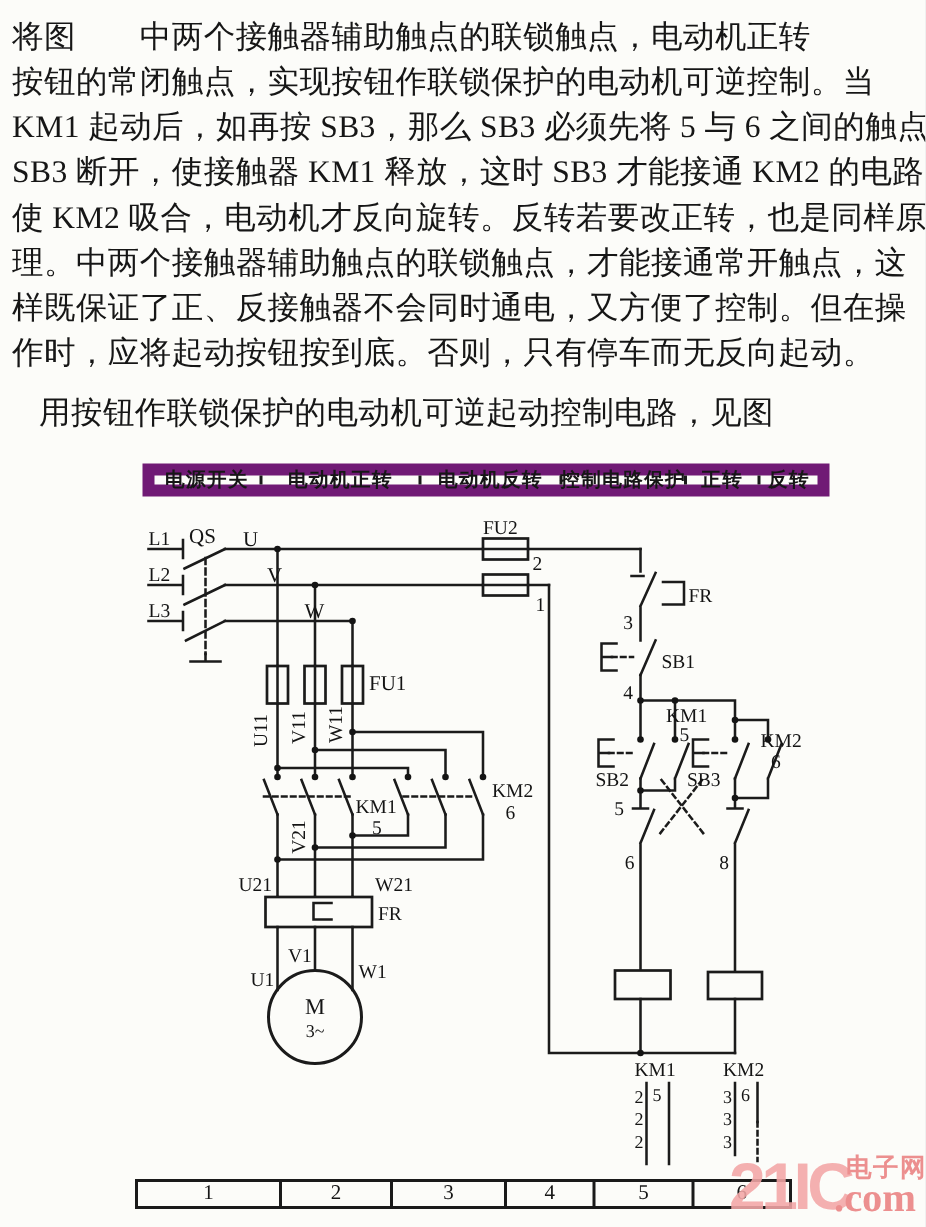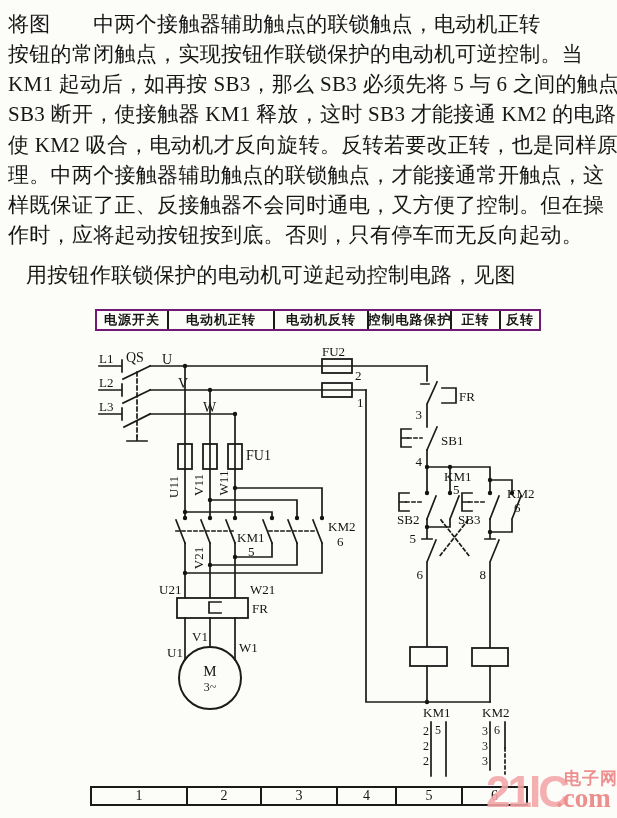--- a/index.html
+++ b/index.html
@@ -1,21 +1,21 @@
 <!DOCTYPE html>
 <html><head>
 <meta charset="utf-8">
 <style>
   html,body{margin:0;padding:0;background:#e8e8e8}
   .page{position:relative;width:617px;height:818px;background:#fcfcf9;overflow:hidden;
         font-family:"Liberation Serif","DejaVu Serif",serif;color:#161616}
   .para-line{position:absolute;left:8px;white-space:nowrap;font-size:21px;letter-spacing:.3px}
   .para-line.indent{left:26px}
   .legend{position:absolute;left:95px;top:309px;height:22px;display:flex;
-          border:2px solid #701a75;box-sizing:border-box;background:#fcfcf9}
+          border:8px solid #701a75;box-sizing:border-box;background:#fcfcf9}
   .legend .cell{display:flex;align-items:center;justify-content:center;
           border-right:2px solid #1a1a1a;box-sizing:border-box;
           font-size:13px;font-weight:bold;letter-spacing:1px;white-space:nowrap}
   .legend .cell:last-child{border-right:none}
   .zones{position:absolute;left:90px;top:786px;height:20px;display:flex;
          border:2px solid #1a1a1a;box-sizing:border-box;background:#fcfcf9}
   .zones .cell{display:flex;align-items:center;justify-content:center;
          border-right:2px solid #1a1a1a;box-sizing:border-box;font-size:14px}
   .zones .cell:last-child{border-right:none}
   svg.circuit{position:absolute;left:0;top:335px}

